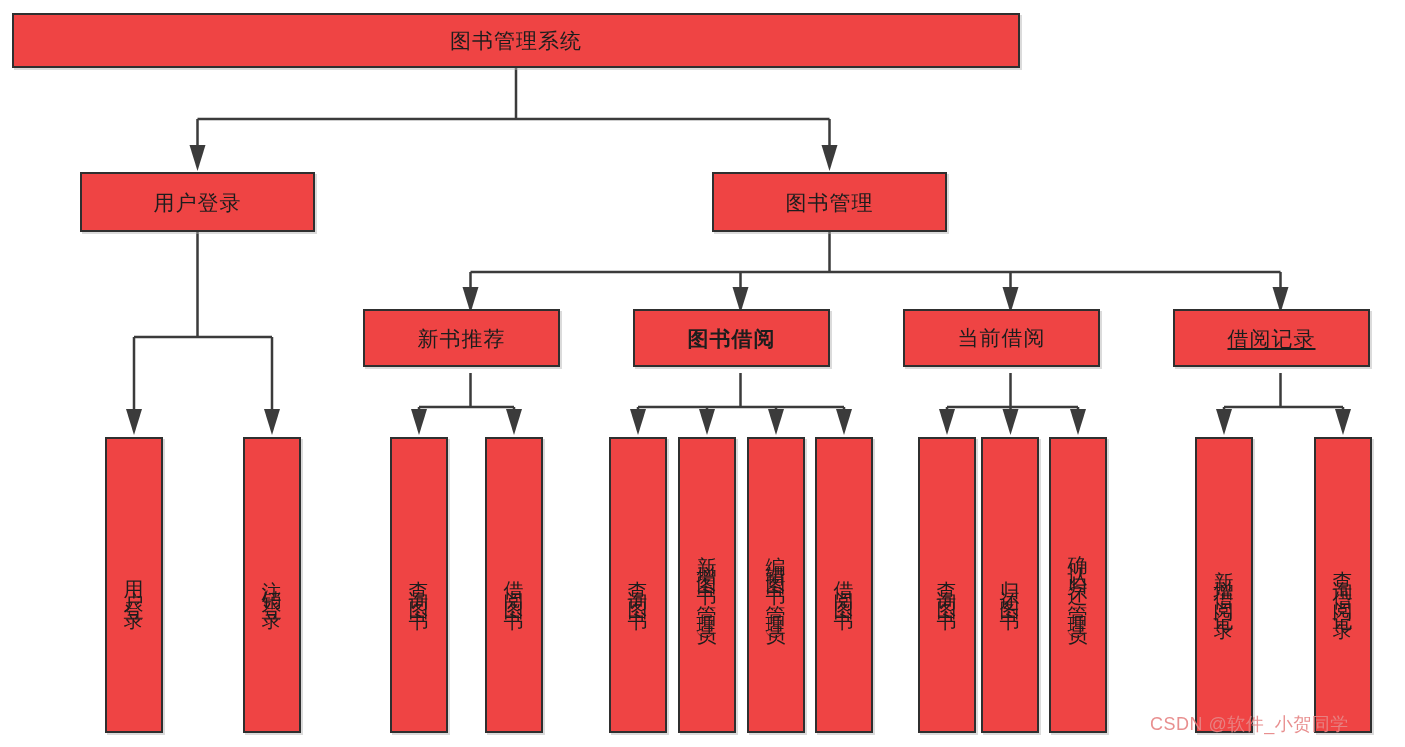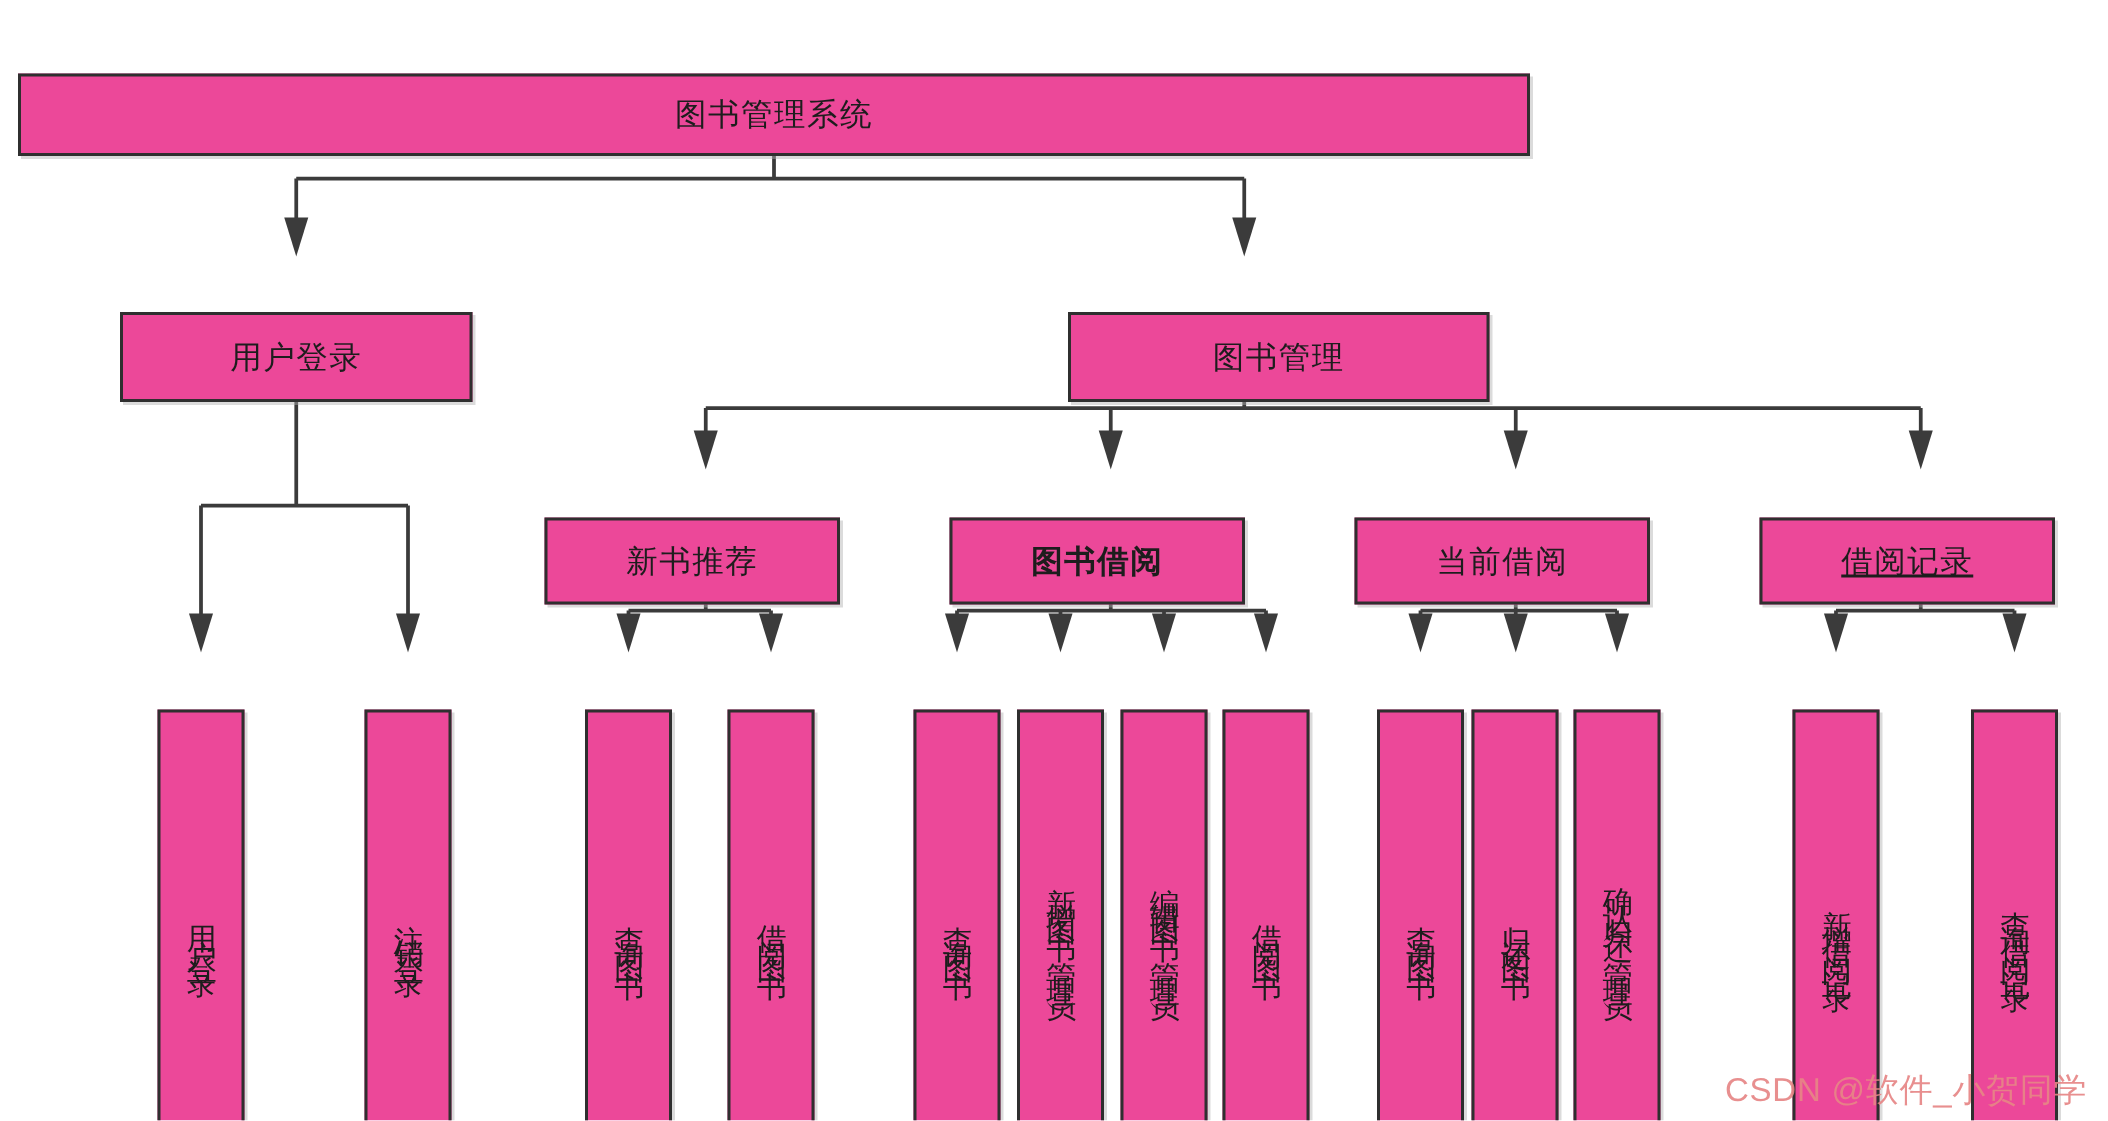--- a/index.html
+++ b/index.html
@@ -7,57 +7,56 @@
     position:relative;
     width:1405px;height:747px;
     background:#ffffff;
     font-family:"Liberation Sans", sans-serif;
     overflow:hidden;
   }
   #connectors{position:absolute;left:0;top:0;z-index:0;}
   .nbox{
     position:absolute;
     box-sizing:border-box;
-    background:#ec4899;
+    background:#ef4444;
     border:2px solid #2f2f2f;
     box-shadow:2px 2px 0 rgba(175,175,175,.45);
     display:flex;align-items:center;justify-content:center;
     color:#1d1d1d;
     z-index:1;
-    margin-top:36px;
   }
   .hbox .label{
     font-size:21px;
     letter-spacing:1px;
     line-height:1;
     white-space:nowrap;
   }
   .root{left:12px;top:13px;width:1008px;height:55px;}
   .l2a{left:80px;top:172px;width:235px;height:60px;}
-  .l2b{left:712px;top:172px;width:281px;height:60px;}
+  .l2b{left:712px;top:172px;width:235px;height:60px;}
   .l3{top:309px;width:197px;height:58px;}
   .l3-0{left:363px;} .l3-1{left:633px;font-weight:bold;} .l3-2{left:903px;font-family:Liberation Serif, serif;} .l3-3{left:1173px;text-decoration:underline;}
   .leaf{top:437px;width:58px;height:296px;}
   .leaf .label{
     writing-mode:vertical-rl;
     text-orientation:mixed;
     font-size:20px;
     letter-spacing:10px;
     line-height:1;
   }
   .lf-0{left:105px;}  .lf-1{left:243px;}
   .lf-2{left:390px;}  .lf-3{left:485px;}
   .lf-4{left:609px;}  .lf-5{left:678px;}  .lf-6{left:747px;}  .lf-7{left:815px;}
   .lf-8{left:918px;}  .lf-9{left:981px;}  .lf-10{left:1049px;}
   .lf-11{left:1195px;} .lf-12{left:1314px;}
   #watermark{
     position:absolute;
     left:1150px;top:712px;
     width:255px;
-    font-size:22px;
+    font-size:18px;
     color:rgba(230,134,134,0.92);
     white-space:nowrap;
     z-index:2;
     letter-spacing:0.5px;
   }
 </style>
 </head>
 <body>
 
 <div id="canvas">

